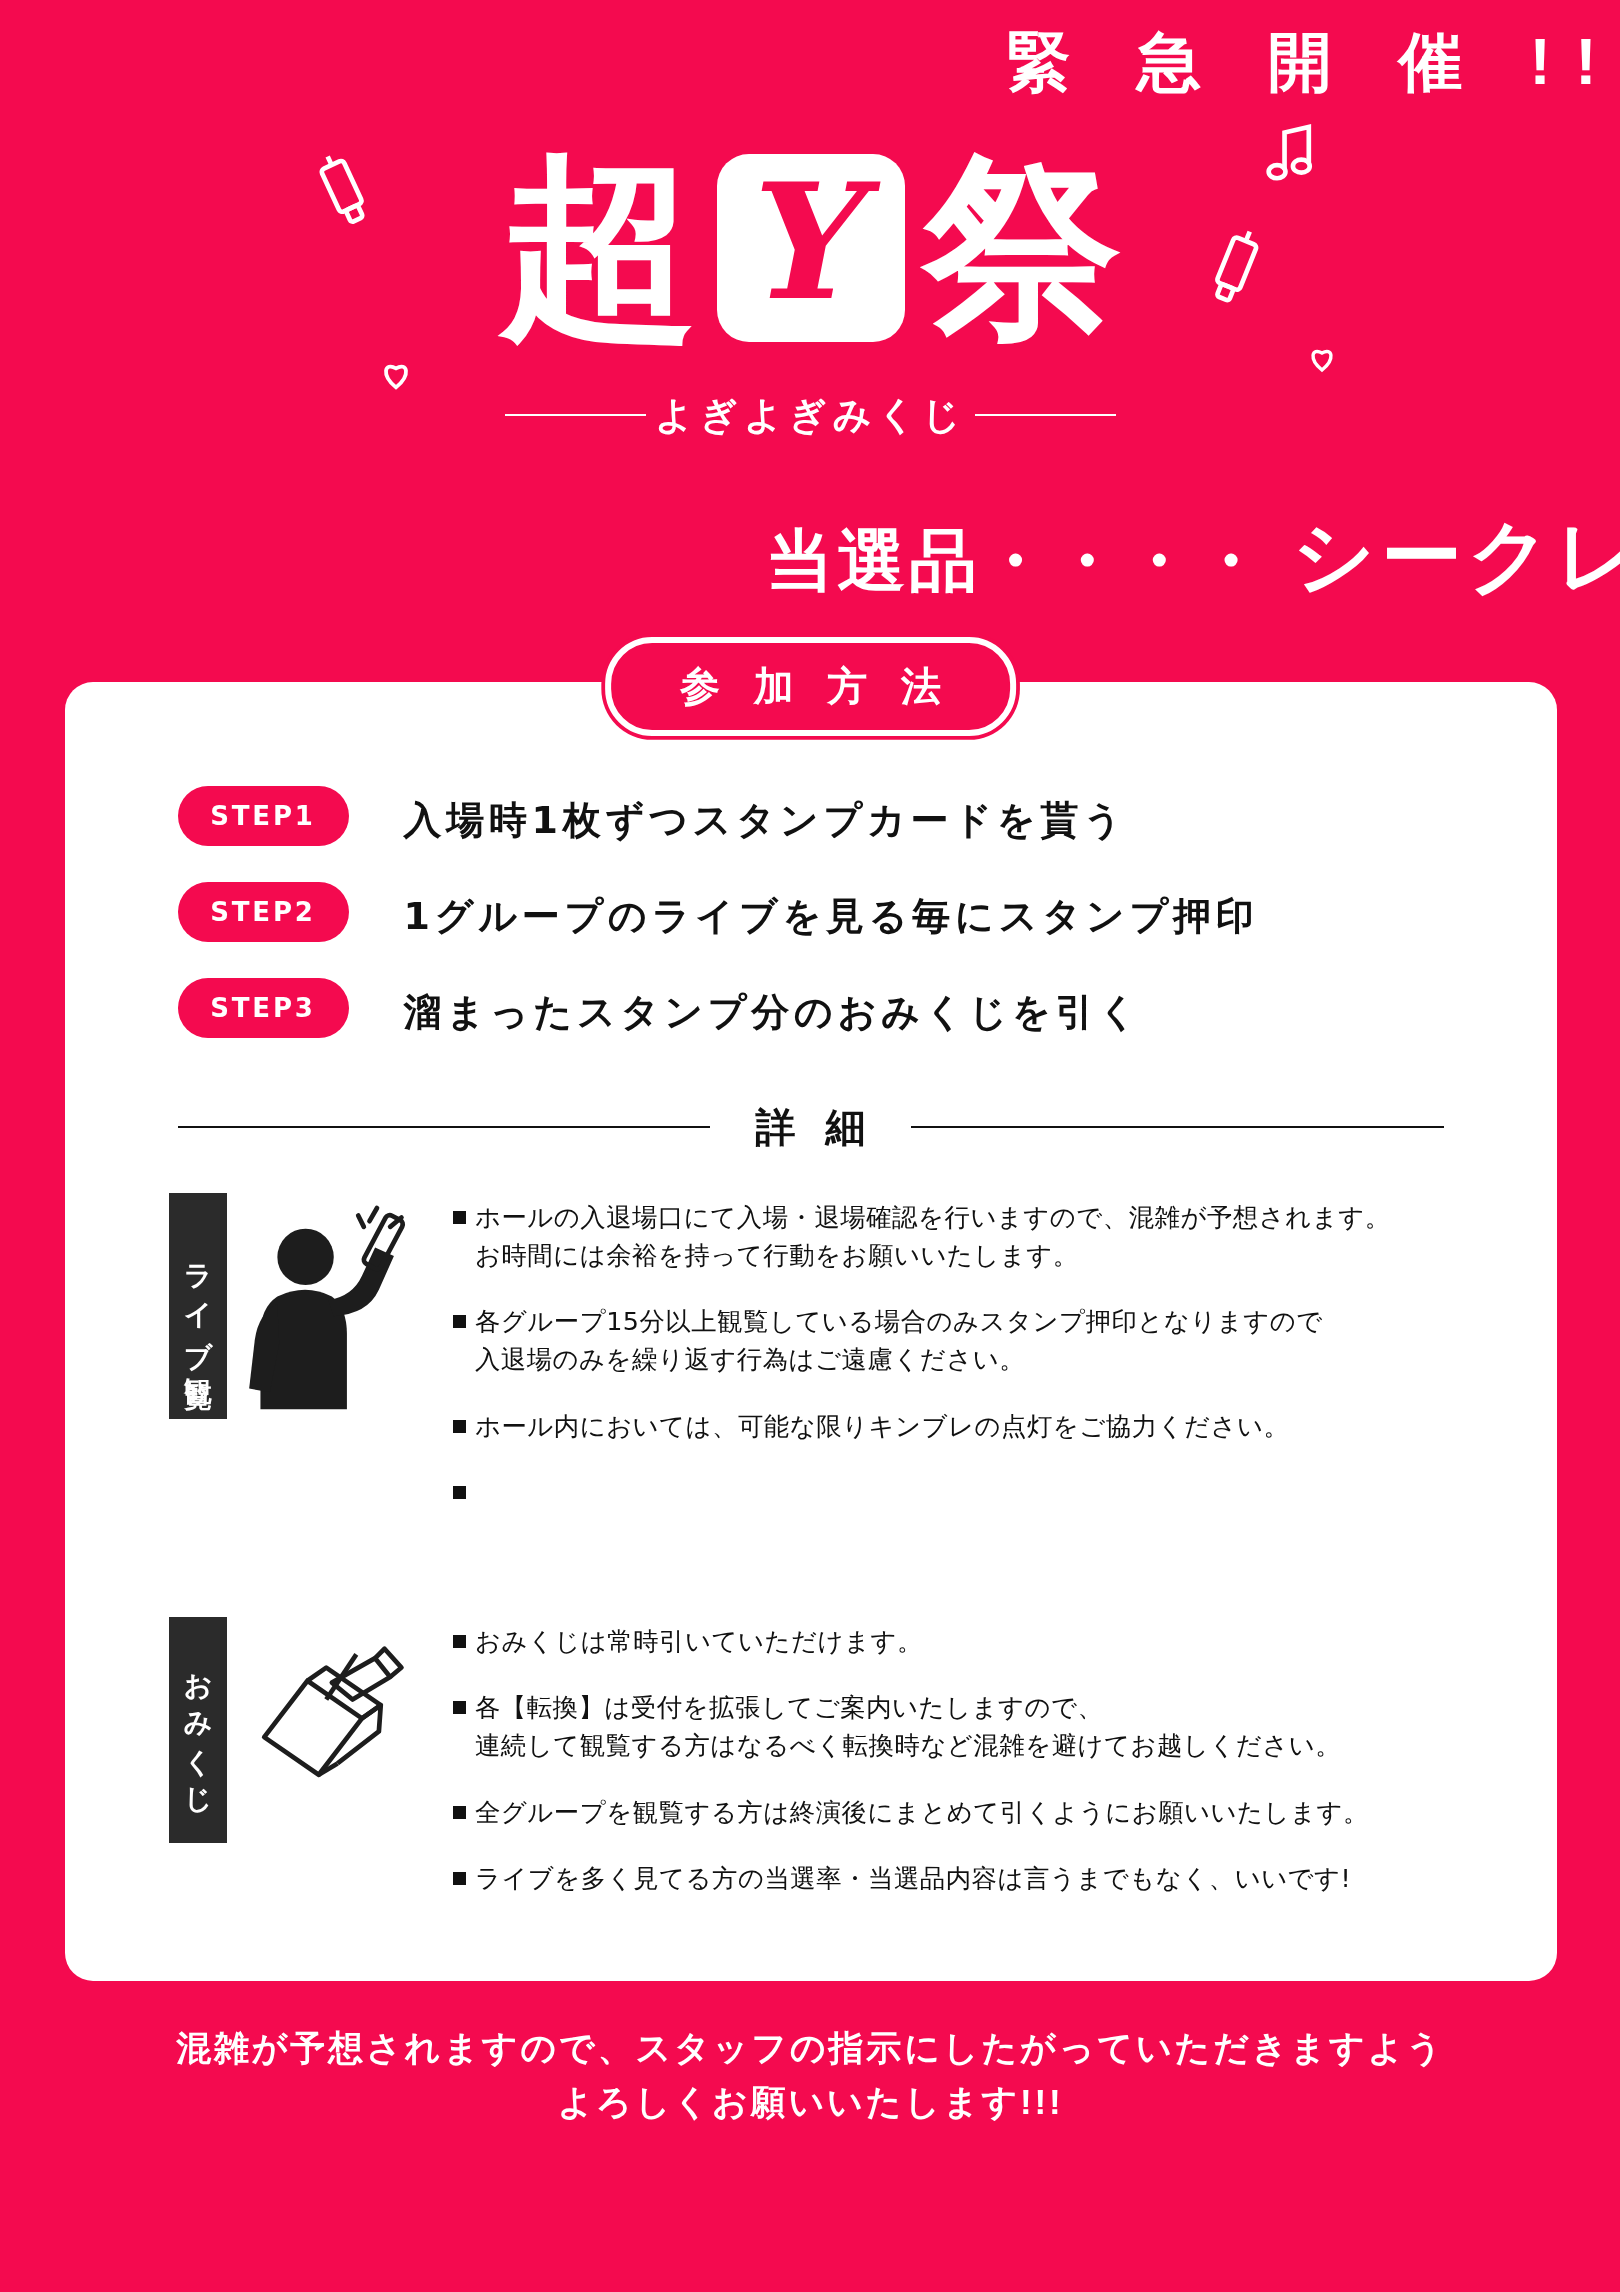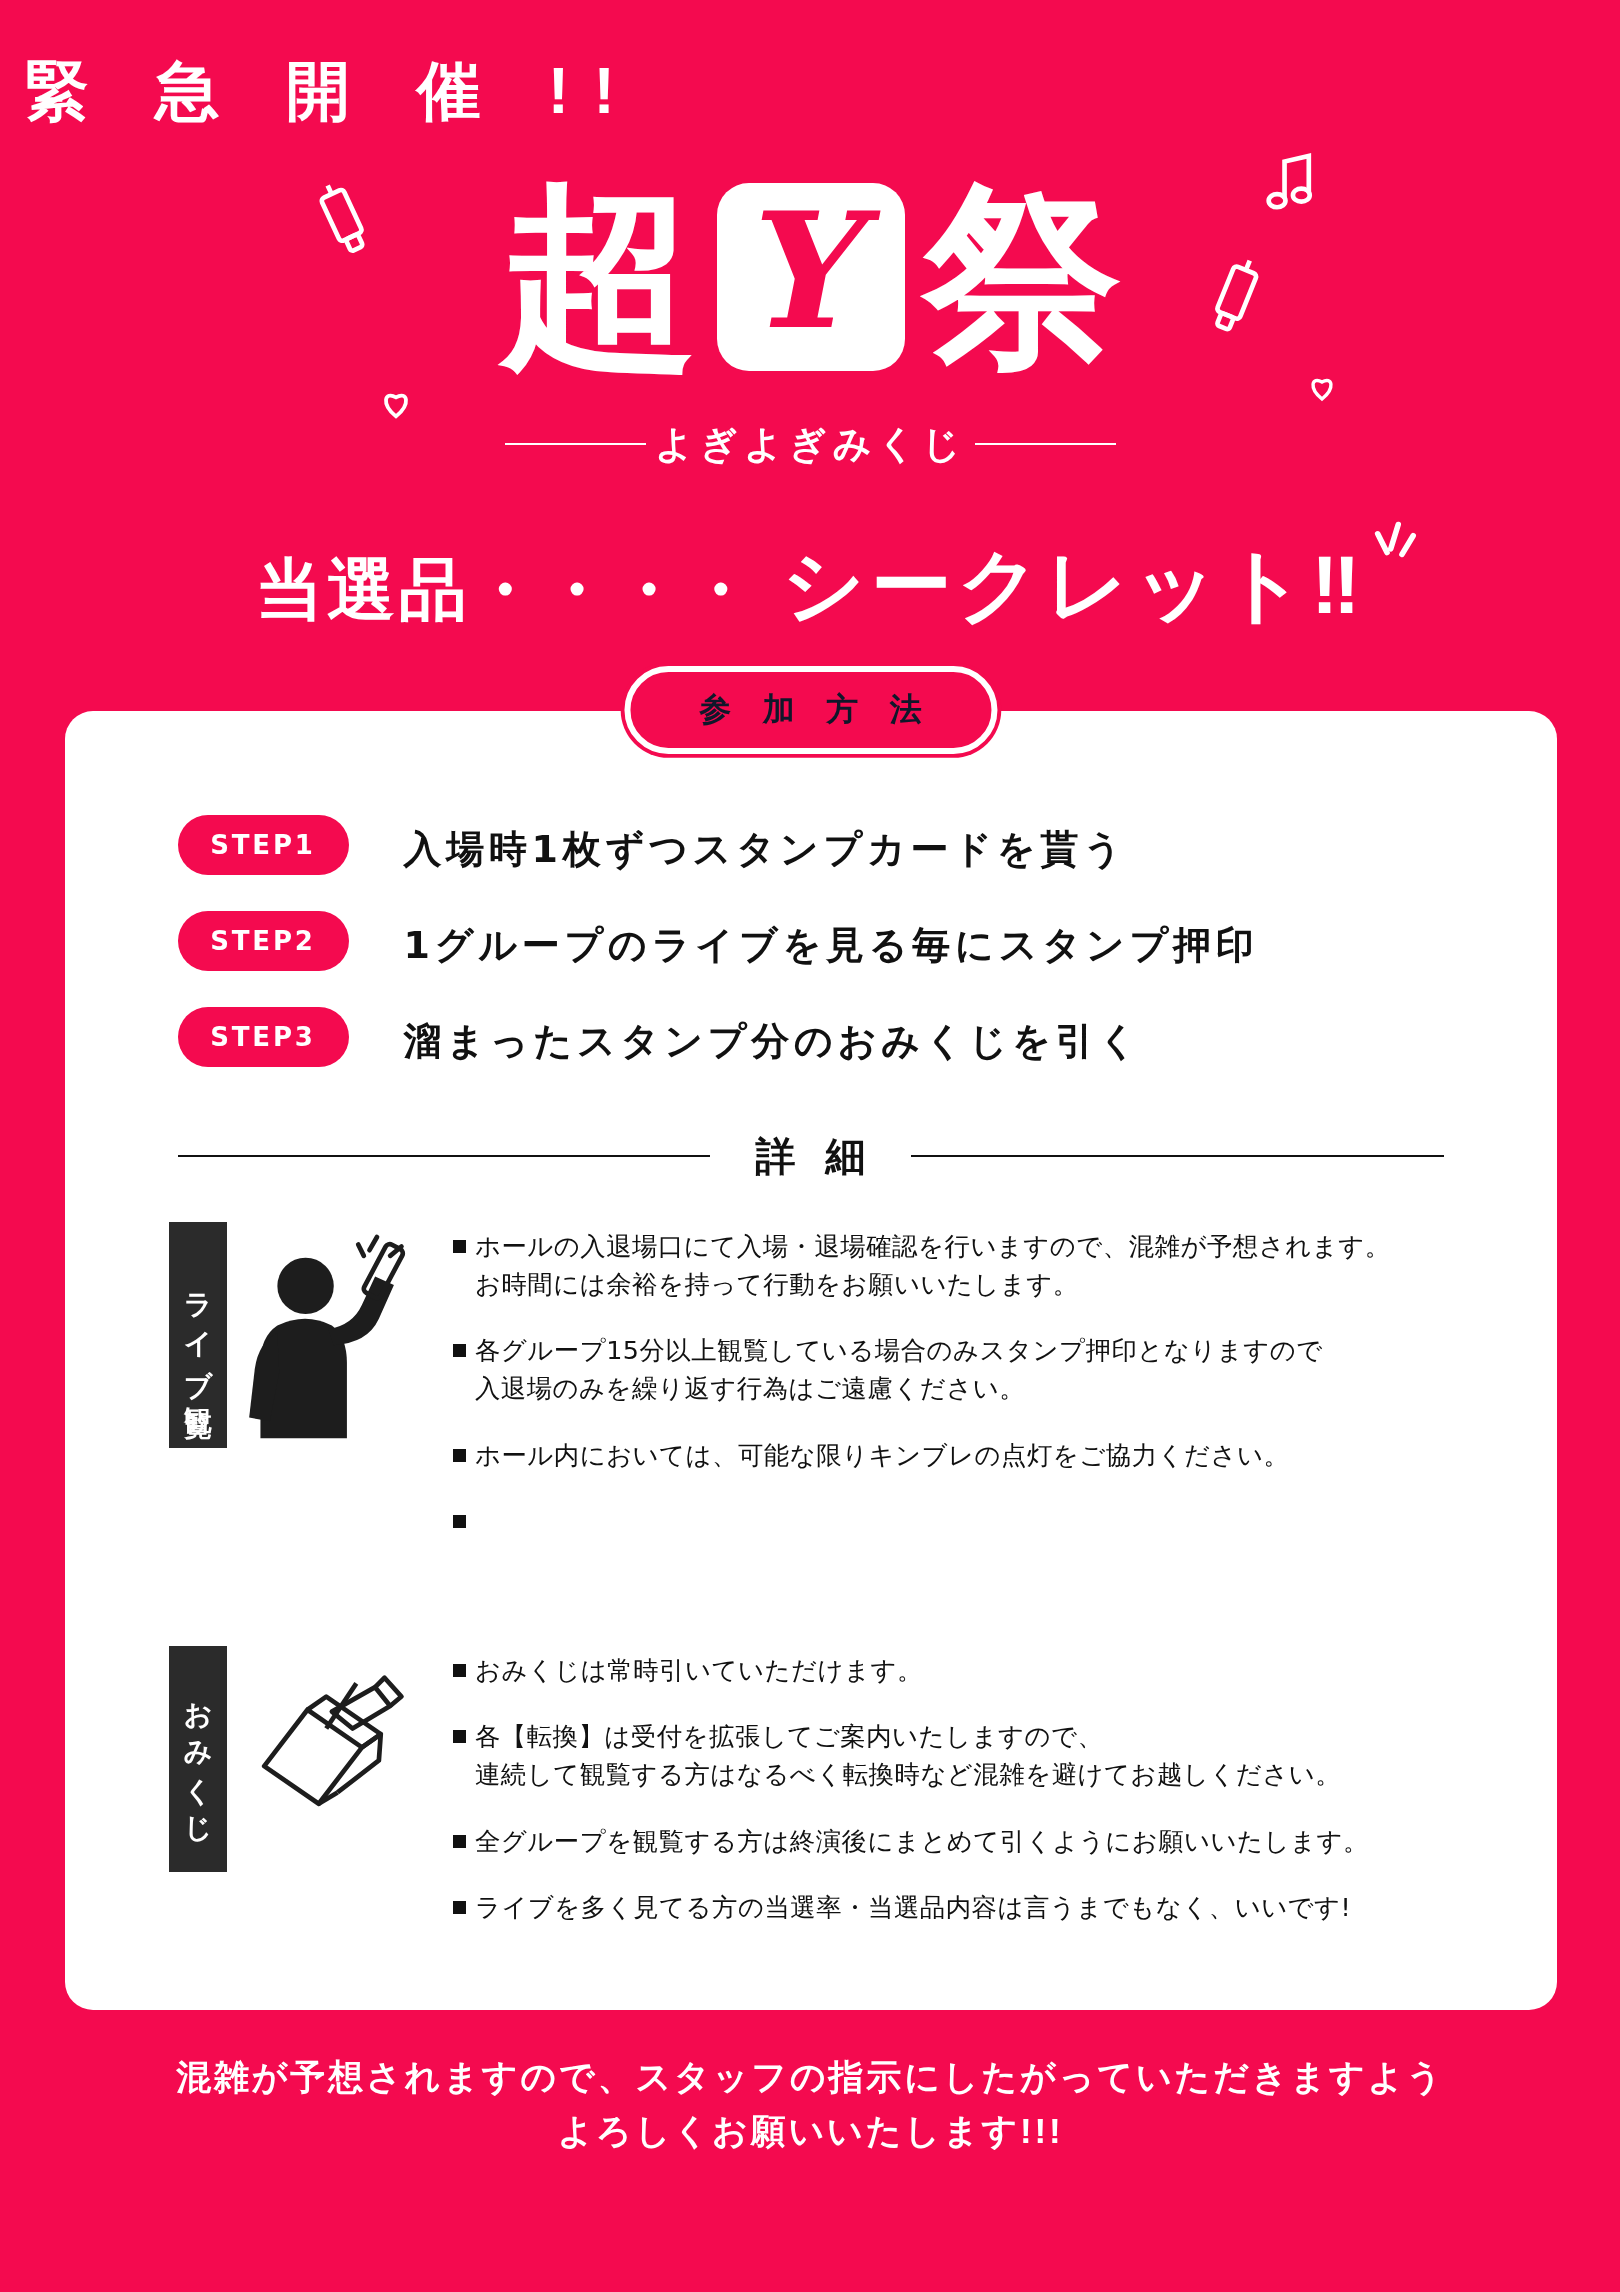--- a/index.html
+++ b/index.html
@@ -15,22 +15,22 @@
   .poster {
     position: relative;
     width: 1621px;
     height: 2293px;
     background: #f40a4f;
     overflow: hidden;
   }
 
   
   .header {
-    padding-top: 59px;
-    text-align: left;
+    padding-top: 30px;
+    text-align: right;
     color: #ffffff;
   }
   .kinkyu {
     font-size: 64px;
     font-weight: bold;
     letter-spacing: 24.5px;
     text-indent: 24.5px;
     line-height: 1;
     margin-bottom: 36px;
   }
@@ -120,25 +120,25 @@
     background: #ffffff;
     border-radius: 28px;
     padding: 104px 0 56px;
   }
   .badge {
     position: absolute;
     top: -45px;
     left: 50%;
     transform: translateX(-50%);
     background: #f40a4f;
-    color: #0f172a;
+    color: #ffffff;
     border: 6.6px solid #fff;
     border-radius: 47px;
     padding: 16px 58px;
-    font-size: 32px;
+    font-size: 40px;
     font-weight: bold;
     letter-spacing: 11.3px;
     text-indent: 11.3px;
     white-space: nowrap;
     box-shadow: 0 0 0 3.8px #f40a4f;
   }
 
   
   .steps {
     padding: 0 113px;

